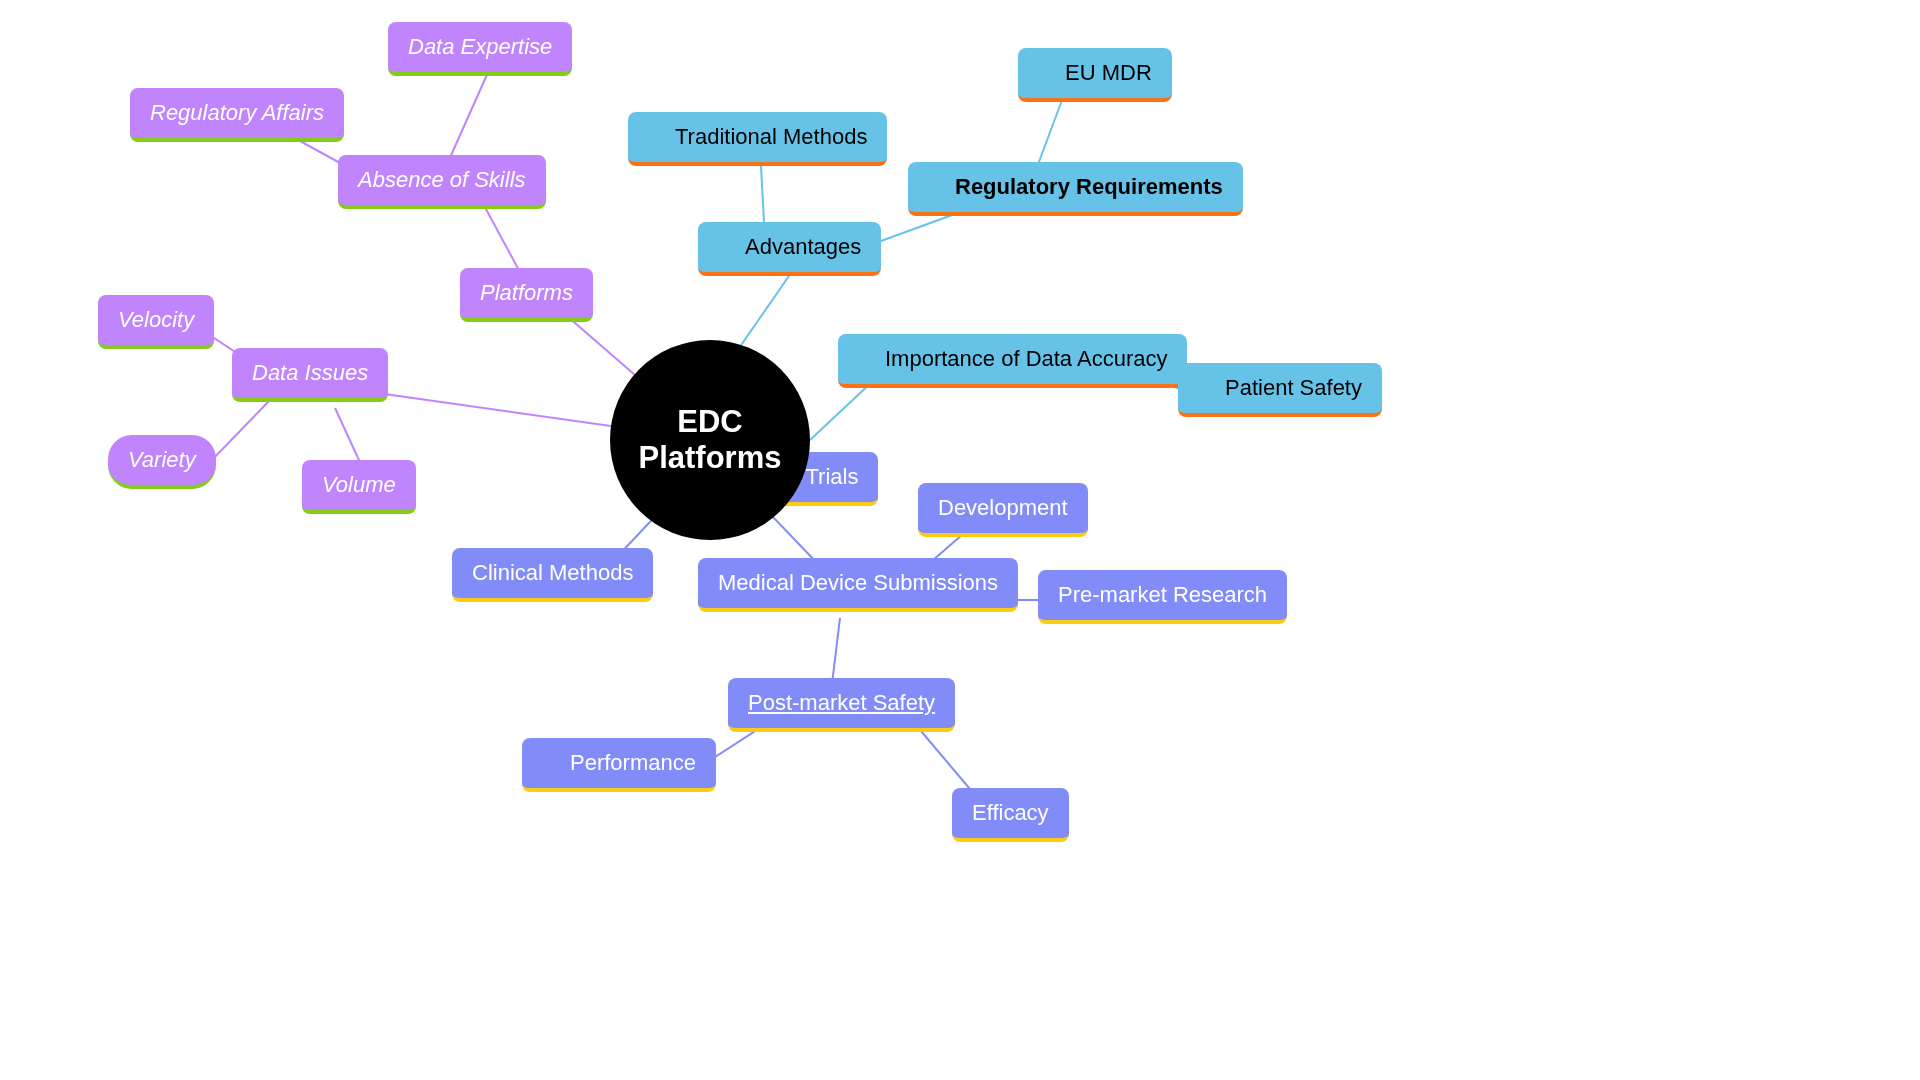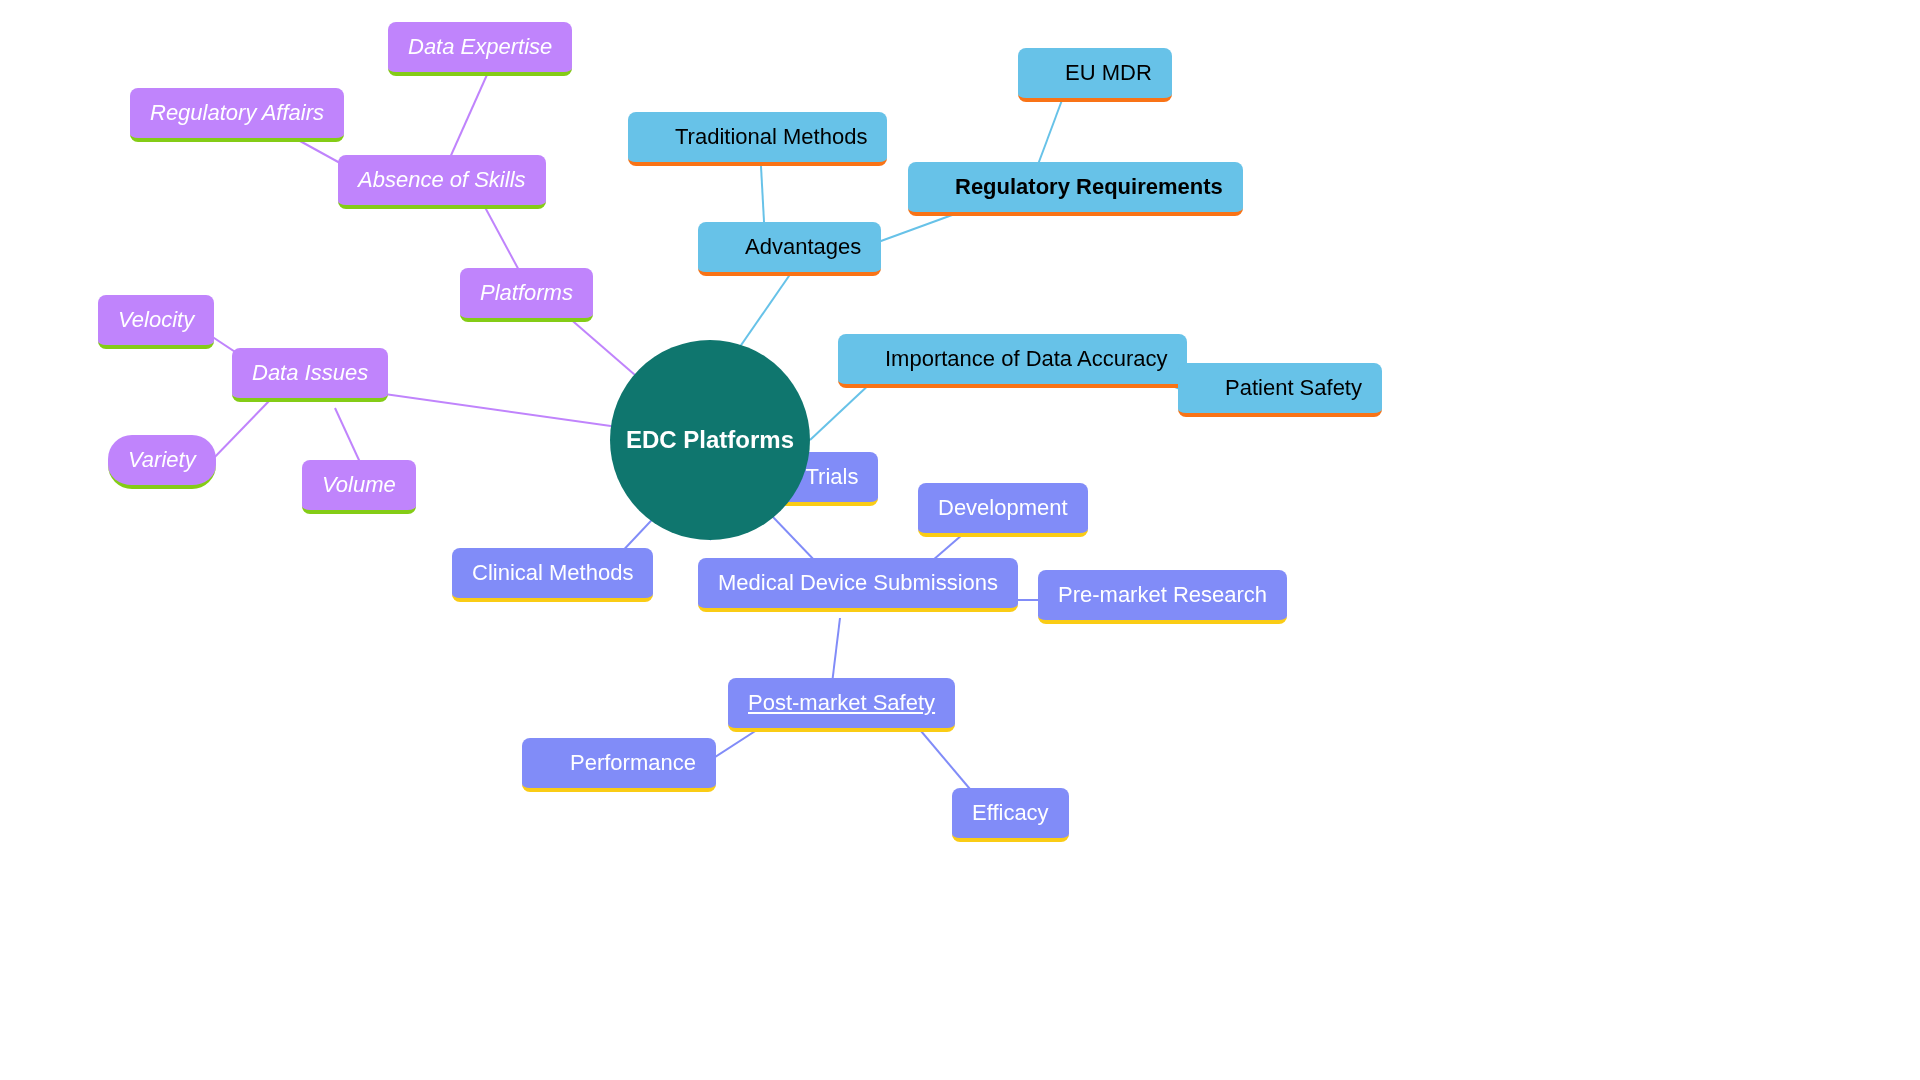--- a/index.html
+++ b/index.html
@@ -48,26 +48,26 @@
     .node-indigo {
       background: #818cf8;
       color: #fff;
       border-bottom-color: #facc15;
     }
     .center-node {
       position: absolute;
       width: 200px;
       height: 200px;
       border-radius: 50%;
-      background: #0f766e;
+      background: #000000;
       color: #fff;
       display: flex;
       align-items: center;
       justify-content: center;
-      font-size: 24px;
+      font-size: 31px;
       font-weight: 600;
       z-index: 2;
       text-align: center;
     }
   </style>
 </head>
 <body>
 
 <svg id="mindmap-lines" xmlns="http://www.w3.org/2000/svg">
 

